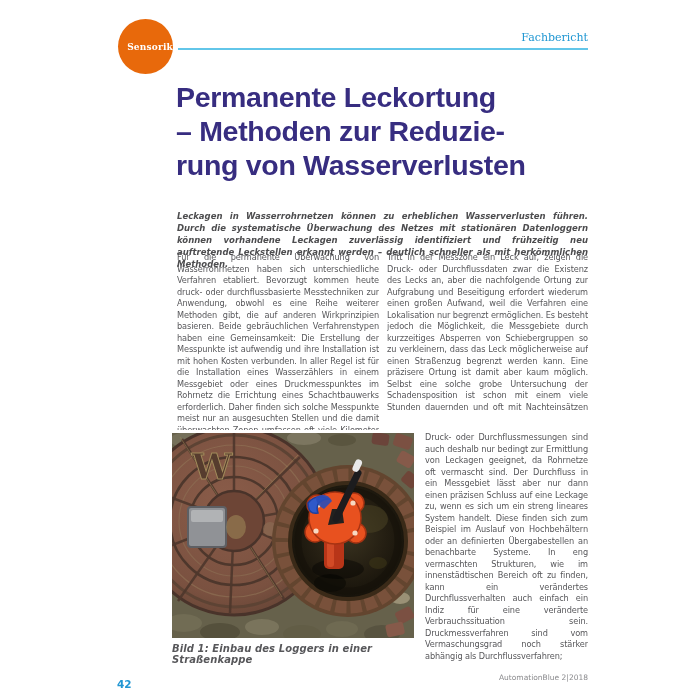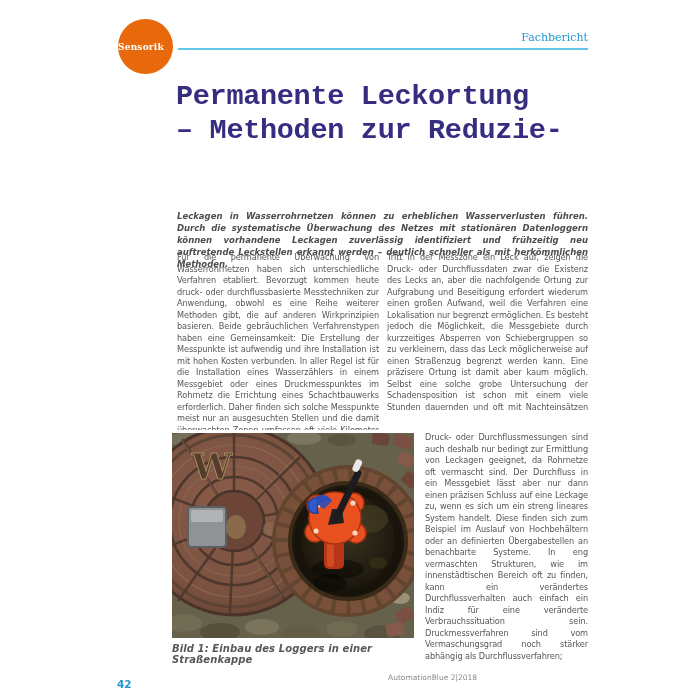--- a/index.html
+++ b/index.html
@@ -9,41 +9,41 @@
     font-family: "DejaVu Sans", "Liberation Sans", sans-serif;
     position: relative; overflow: hidden;
   }
   .page { position: absolute; inset: 0; background: #ffffff; }
 
   
   .badge {
     position: absolute; left: 118px; top: 19px;
     width: 55px; height: 55px; border-radius: 50%;
     background: #E8690B;
-    display: flex; align-items: center; justify-content: flex-start;
+    display: flex; align-items: center; justify-content: flex-end;
     color: #ffffff; font-size: 9px; font-weight: bold;
     font-family: "DejaVu Serif", "Liberation Serif", serif;
     letter-spacing: 0.2px;
   }
   .header-rule {
     position: absolute; left: 178px; top: 48px;
     width: 410px; height: 2px; background: #62C6E9;
   }
   .header-label {
     position: absolute; top: 31px; left: 178px; width: 410px;
     text-align: right;
     color: #1E96D2; font-weight: normal; font-size: 11px;
     font-family: "DejaVu Serif", "Liberation Serif", serif;
   }
 
   
   .title {
     position: absolute; left: 176px; top: 80px; width: 425px;
     color: #372D80;
-    font-family: Liberation Mono, monospace;
+    font-family: Liberation Sans, sans-serif;
     font-weight: bold; font-size: 28.5px; line-height: 34px;
     letter-spacing: -0.3px;
   }
 
   
   .lede {
     position: absolute; left: 177px; top: 210px; width: 411px;
     color: #4D4D4F; font-size: 8.5px; line-height: 12px;
     font-weight: bold; font-style: italic;
     text-align: justify;
@@ -70,36 +70,37 @@
     letter-spacing: 0.1px;
   }
 
   
   .page-number {
     position: absolute; left: 117px; top: 670px;
     color: #2196D3; font-size: 10.5px; font-weight: bold; margin-top: 8px;
   }
   .journal-ref {
     position: absolute; left: 388px; top: 673px; width: 200px;
-    color: #8A8A8D; font-size: 7.5px;
+    text-align: right; color: #8A8A8D; font-size: 7.5px;
   }
 </style>
 </head>
 <body>
 
 <div class="page">
 
   <div class="badge">
     <span>Sensorik</span>
   </div>
   <div class="header-rule"></div>
   <div class="header-label">Fachbericht</div>
 
   <h1 class="title"><span>Permanente Leckortung</span><br>
     <span>– Methoden zur Reduzie-</span><br>
+    <span>rung von Wasserverlusten</span>
   </h1>
 
   <p class="lede">Leckagen in Wasserrohrnetzen können zu erheblichen Wasserverlusten führen. Durch die systematische Überwachung des Netzes mit stationären Datenloggern können vorhandene Leckagen zuverlässig identifiziert und frühzeitig neu auftretende Leckstellen erkannt werden – deutlich schneller als mit herkömmlichen Methoden.</p>
 
   <div class="bodytext col-left">Für die permanente Überwachung von Wasserrohrnetzen haben sich unterschiedliche Verfahren etabliert. Bevorzugt kommen heute druck- oder durchflussbasierte Messtechniken zur Anwendung, obwohl es eine Reihe weiterer Methoden gibt, die auf anderen Wirkprinzipien basieren. Beide gebräuchlichen Verfahrenstypen haben eine Gemeinsamkeit: Die Erstellung der Messpunkte ist aufwendig und ihre Installation ist mit hohen Kosten verbunden. In aller Regel ist für die Installation eines Wasserzählers in einem Messgebiet oder eines Druckmesspunktes im Rohrnetz die Errichtung eines Schachtbauwerks erforderlich. Daher finden sich solche Messpunkte meist nur an ausgesuchten Stellen und die damit überwachten Zonen umfassen oft viele Kilometer Hauptleitungslänge.</div>
   <div class="bodytext col-right">Tritt in der Messzone ein Leck auf, zeigen die Druck- oder Durchflussdaten zwar die Existenz des Lecks an, aber die nachfolgende Ortung zur Aufgrabung und Beseitigung erfordert wiederum einen großen Aufwand, weil die Verfahren eine Lokalisation nur begrenzt ermöglichen. Es besteht jedoch die Möglichkeit, die Messgebiete durch kurzzeitiges Absperren von Schiebergruppen so zu verkleinern, dass das Leck möglicherweise auf einen Straßenzug begrenzt werden kann. Eine präzisere Ortung ist damit aber kaum möglich. Selbst eine solche grobe Untersuchung der Schadensposition ist schon mit einem viele Stunden dauernden und oft mit Nachteinsätzen einhergehenden Aufwand verbunden.</div>
   <div class="bodytext col-narrow">Druck- oder Durchflussmessungen sind auch deshalb nur bedingt zur Ermittlung von Leckagen geeignet, da Rohrnetze oft vermascht sind. Der Durchfluss in ein Messgebiet lässt aber nur dann einen präzisen Schluss auf eine Leckage zu, wenn es sich um ein streng lineares System handelt. Diese finden sich zum Beispiel im Auslauf von Hochbehältern oder an definierten Übergabestellen an benachbarte Systeme. In eng vermaschten Strukturen, wie im innenstädtischen Bereich oft zu finden, kann ein verändertes Durchflussverhalten auch einfach ein Indiz für eine veränderte Verbrauchssituation sein. Druckmessverfahren sind vom Vermaschungsgrad noch stärker abhängig als Durchflussverfahren;</div>
 
   <div class="figure">
     <svg width="242" height="205" viewBox="0 0 242 205">

